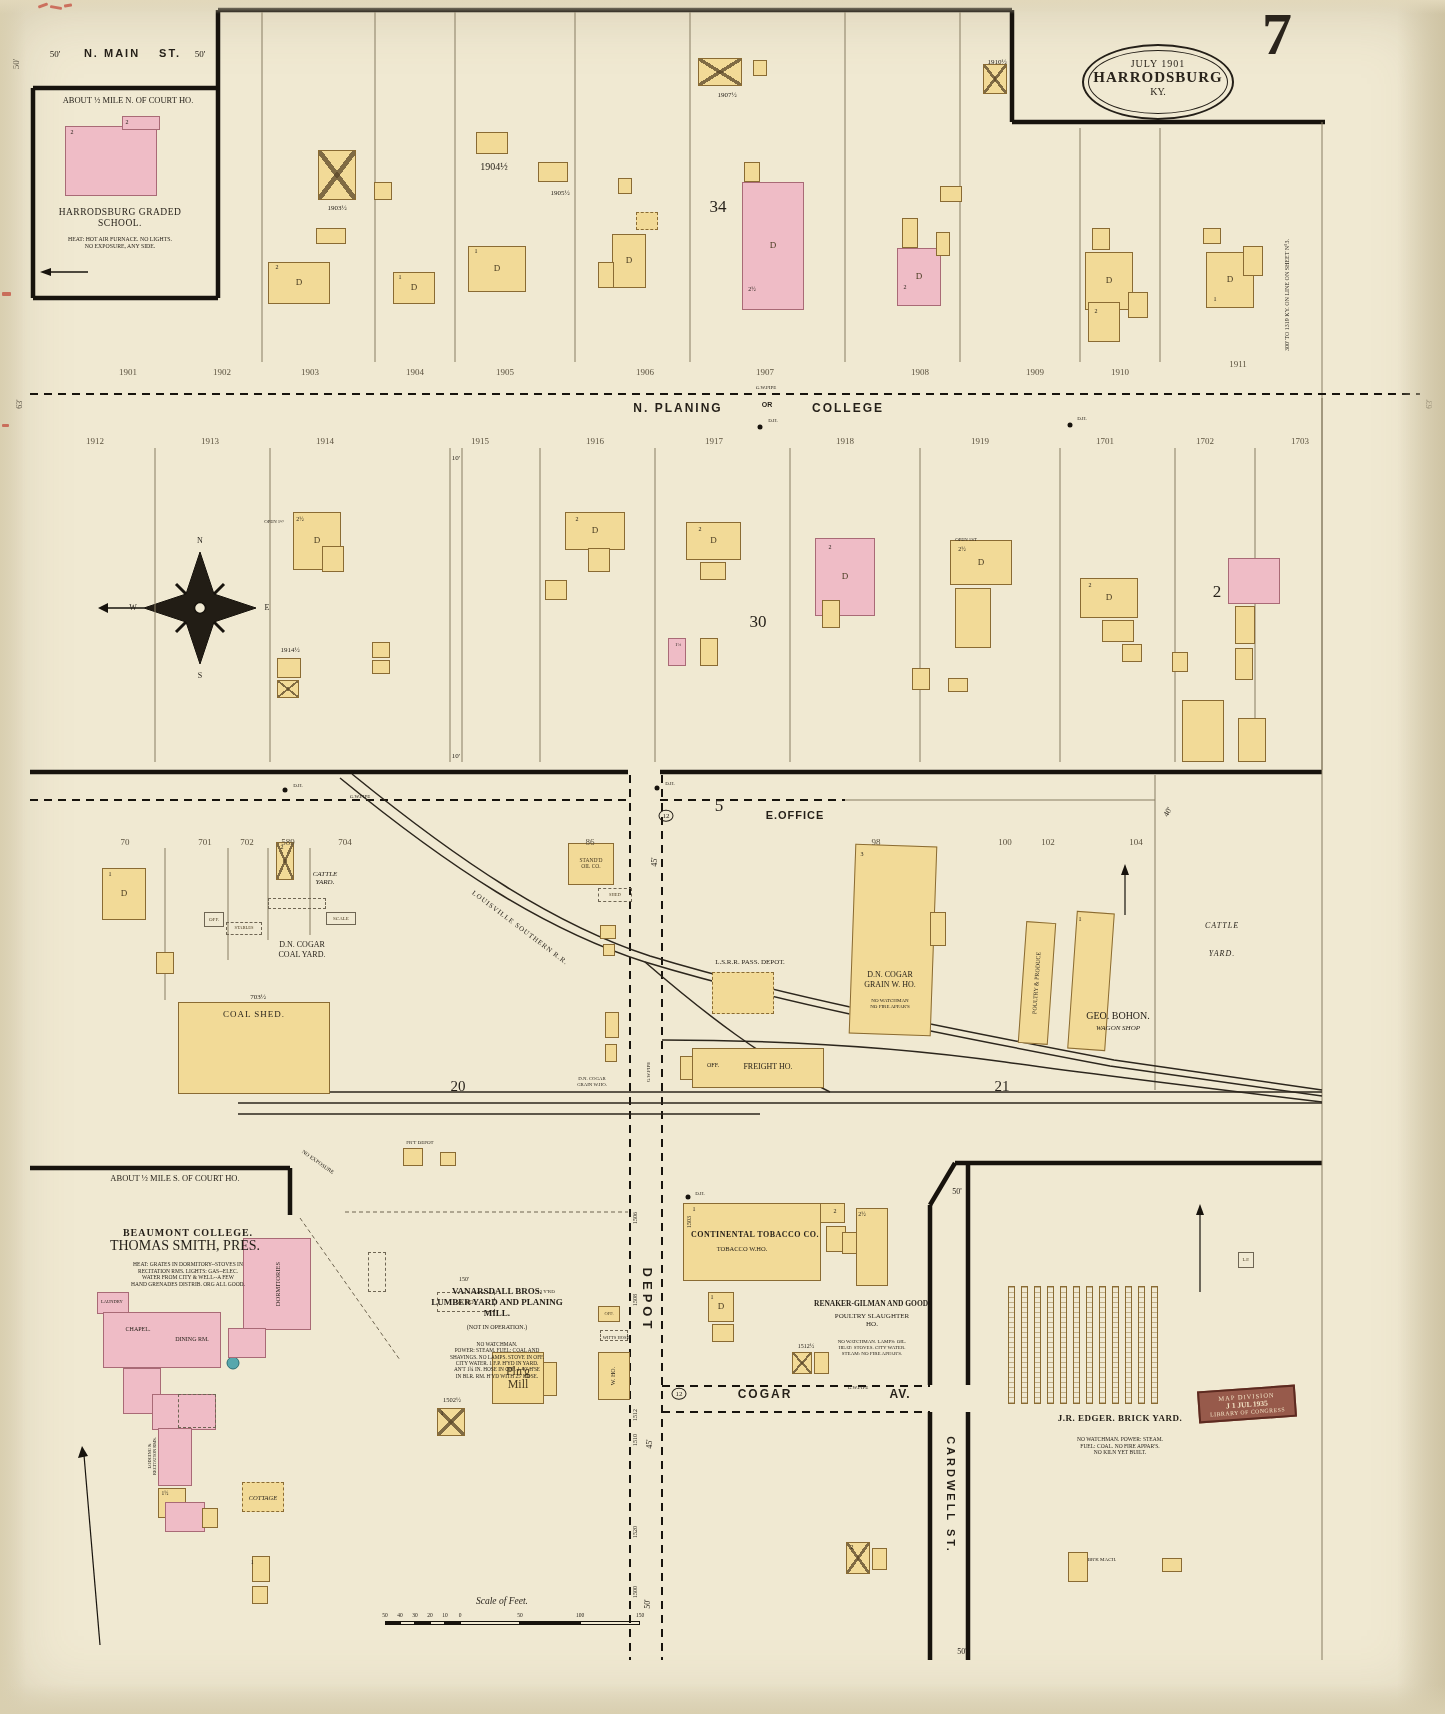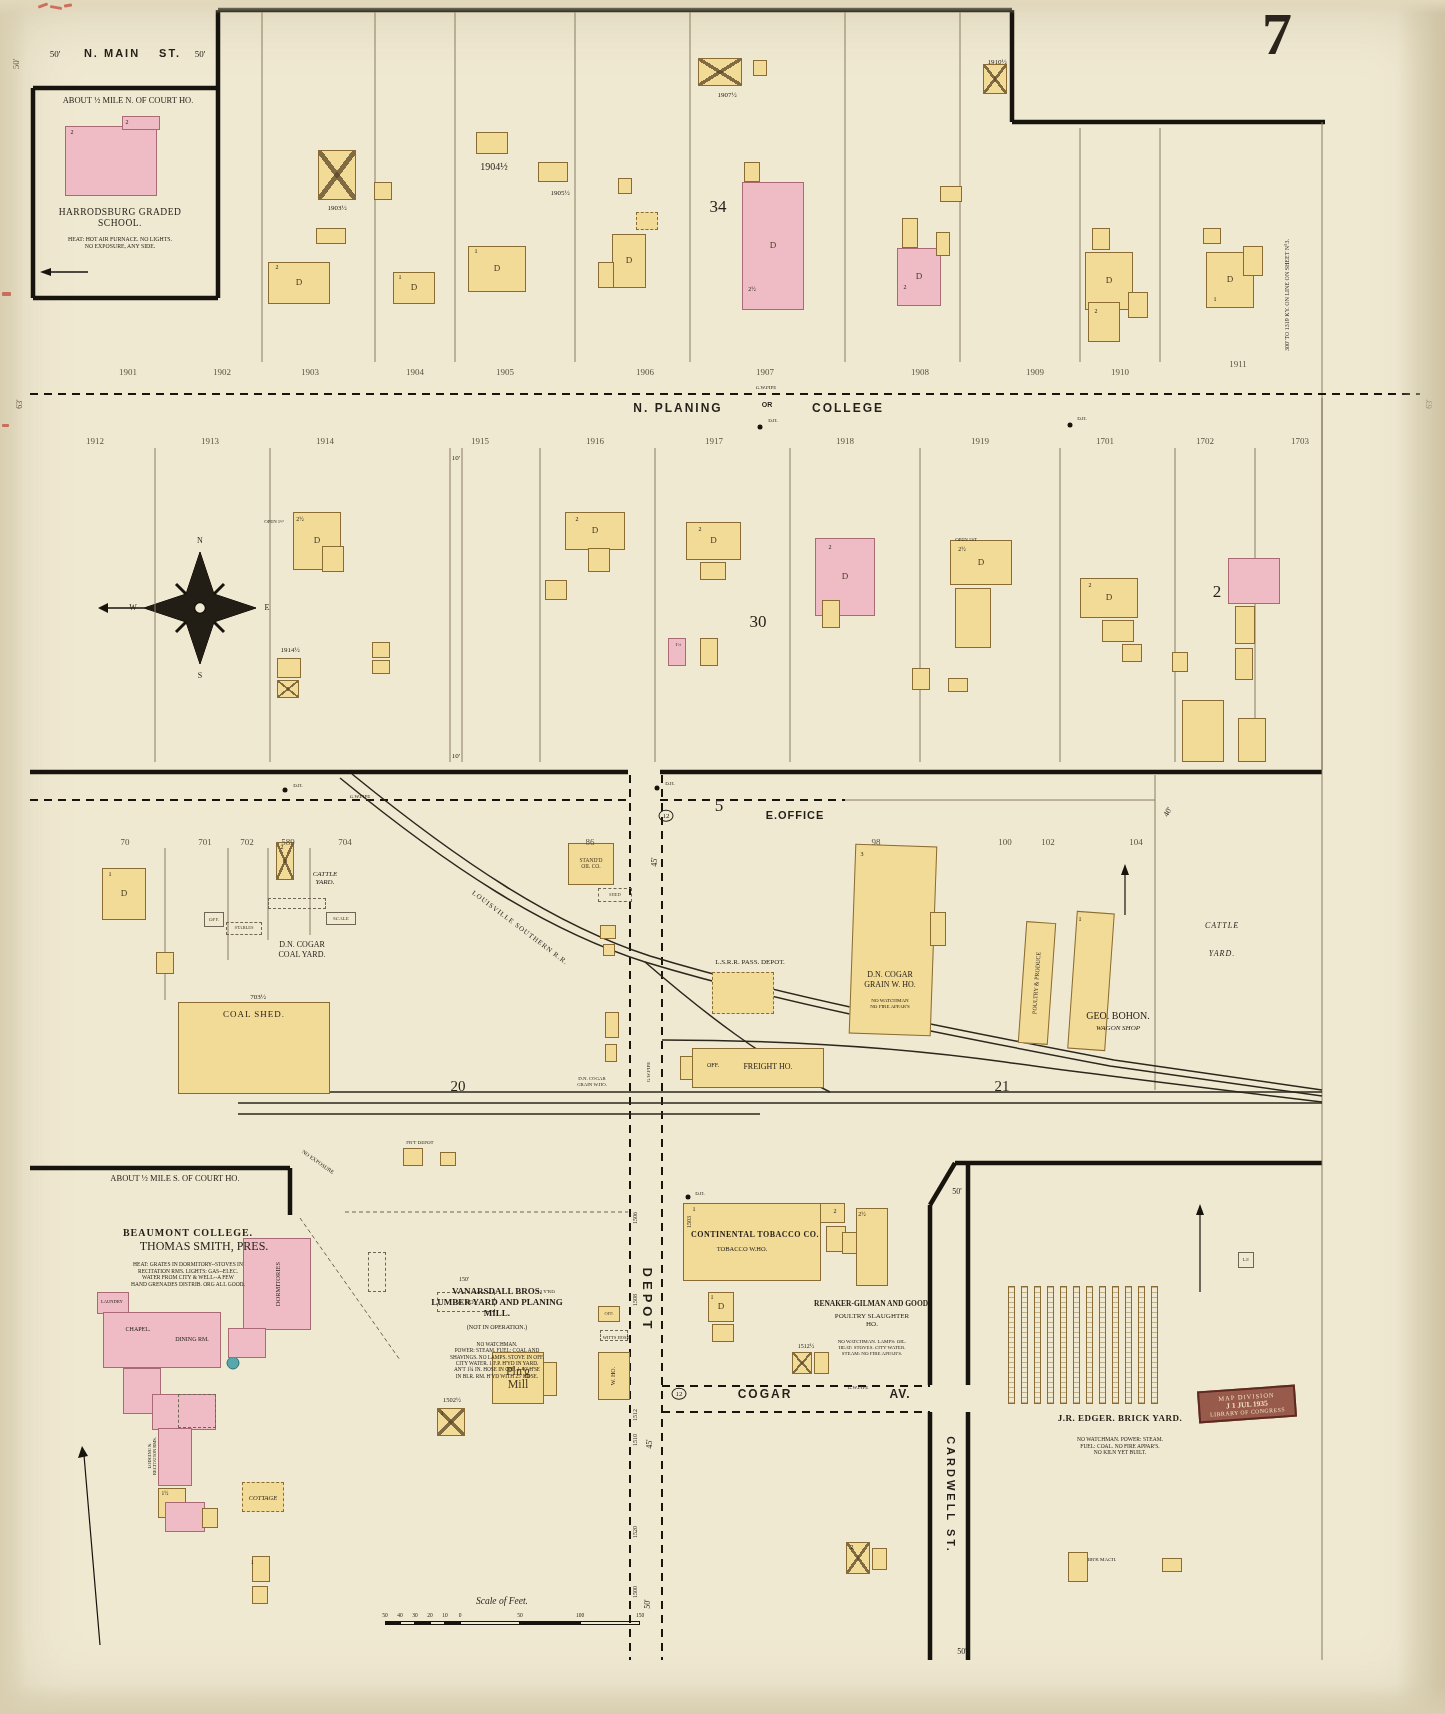--- a/index.html
+++ b/index.html
@@ -414,21 +414,21 @@
       <div class="lbl i" style="left: 1222px; top: 954px; font-size: 8px; letter-spacing: 1px; transform: translate(-50%, -50%);">YARD.</div>
       <div class="lbl" style="left: 713px; top: 1066px; font-size: 6px; transform: translate(-50%, -50%);">OFF.</div>
       <div class="lbl" style="left: 768px; top: 1067px; font-size: 8px; transform: translate(-50%, -50%);">FREIGHT HO.</div>
       <div class="lbl" style="left: 592px; top: 1082px; font-size: 4.8px; transform: translate(-50%, -50%);">D.N. COGAR
 GRAIN W.HO.</div>
       <div class="lbl" style="left: 649px; top: 1072px; font-size: 5px; transform: translate(-50%, -50%) rotate(-90deg);">G.W.PIPE</div>
       <div class="lbl" style="left: 420px; top: 1143px; font-size: 5px; transform: translate(-50%, -50%);">FR'T DEPOT</div>
       <div class="lbl" style="left: 318px; top: 1162px; font-size: 5.5px; transform: translate(-50%, -50%) rotate(35deg);">NO EXPOSURE</div>
       <div class="lbl" style="left: 175px; top: 1178px; font-size: 8.5px; transform: translate(-50%, -50%);">ABOUT ½ MILE S. OF COURT HO.</div>
       <div class="lbl b" style="left: 188px; top: 1233px; font-size: 10px; letter-spacing: 1px; transform: translate(-50%, -50%);">BEAUMONT COLLEGE.</div>
-      <div class="lbl" style="left: 204px; top: 1246px; font-size: 12px; transform: translate(-50%, -50%);">THOMAS SMITH, PRES.</div>
+      <div class="lbl" style="left: 185px; top: 1246px; font-size: 14px; transform: translate(-50%, -50%);">THOMAS SMITH, PRES.</div>
       <div class="lbl" style="left: 188px; top: 1274px; font-size: 5.5px; transform: translate(-50%, -50%);">HEAT: GRATES IN DORMITORY--STOVES IN
 RECITATION RMS. LIGHTS: GAS--ELEC.
 WATER FROM CITY &amp; WELL--A FEW
 HAND GRENADES DISTRIB. ORG ALL GOOD.</div>
       <div class="lbl" style="left: 278px; top: 1284px; font-size: 6.5px; transform: translate(-50%, -50%) rotate(-90deg);">DORMITORIES</div>
       <div class="lbl" style="left: 112px; top: 1302px; font-size: 4.5px; transform: translate(-50%, -50%);">LAUNDRY</div>
       <div class="lbl" style="left: 138px; top: 1330px; font-size: 6px; transform: translate(-50%, -50%);">CHAPEL.</div>
       <div class="lbl" style="left: 192px; top: 1340px; font-size: 6px; transform: translate(-50%, -50%);">DINING RM.</div>
       <div class="lbl" style="left: 152px; top: 1456px; font-size: 4.5px; transform: translate(-50%, -50%) rotate(-90deg);">LODGING &amp;
 RECITATION RMS.</div>
@@ -516,20 +516,27 @@
       <div class="lot" style="left: 247px; top: 842px;">702</div>
       <div class="lot" style="left: 288px; top: 842px;">589</div>
       <div class="lot" style="left: 345px; top: 842px;">704</div>
       <div class="lot" style="left: 590px; top: 842px;">86</div>
       <div class="lot" style="left: 876px; top: 842px;">98</div>
       <div class="lot" style="left: 1005px; top: 842px;">100</div>
       <div class="lot" style="left: 1048px; top: 842px;">102</div>
       <div class="lot" style="left: 1136px; top: 842px;">104</div>
     </div>
 
+  <div class="title-oval">
+    <div class="oval-inner">
+      <div class="t-date">JULY 1901</div>
+      <div class="t-city">HARRODSBURG</div>
+      <div class="t-state">KY.</div>
+    </div>
+  </div>
 
   <div class="sheet-no">7</div>
 
   <div class="stamp">
     <div class="s1">MAP DIVISION</div>
     <div class="s2">J 1 JUL 1935</div>
     <div class="s3">LIBRARY OF CONGRESS</div>
   </div>
 
   <div id="scalebar" style="left: 385px; top: 1612px;">

